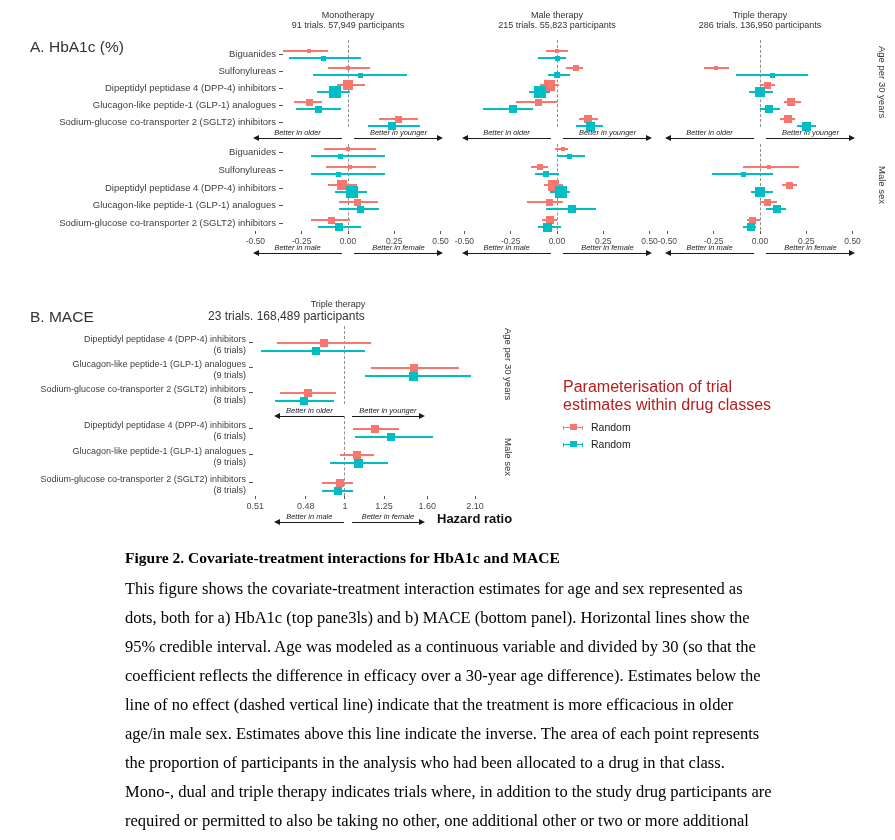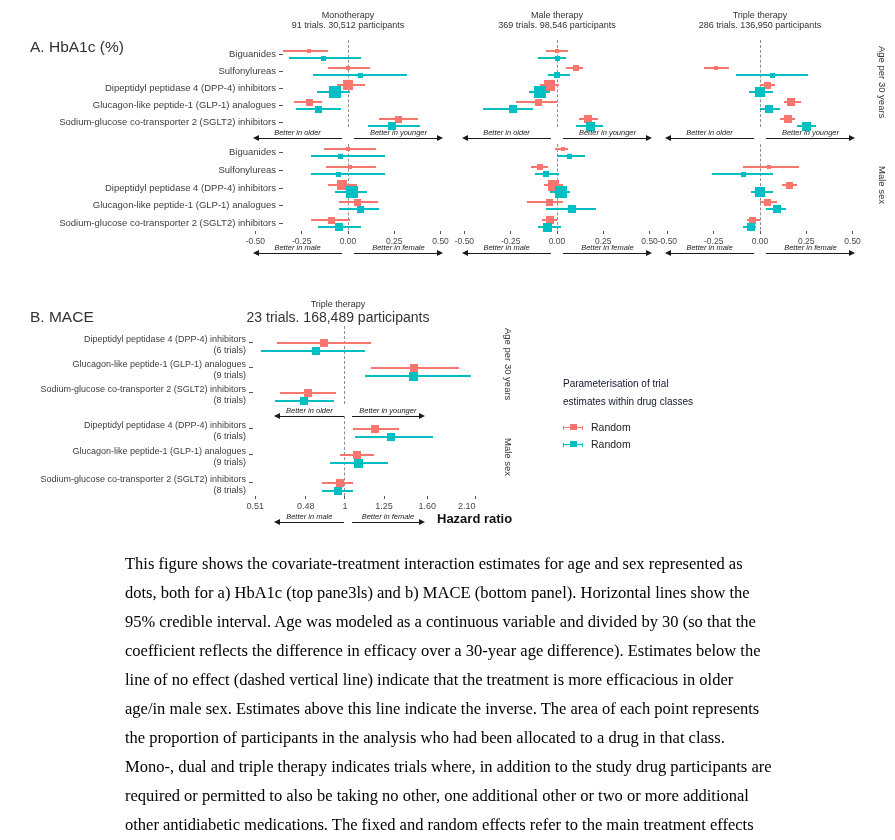--- a/index.html
+++ b/index.html
@@ -1,39 +1,40 @@
 <!DOCTYPE html>
 <html><head>
 <meta charset="utf-8">
 <style>
   html,body{margin:0;padding:0;background:#fff;}
   .fig{position:relative;width:895px;height:840px;background:#fff;
        font-family:"Liberation Sans",sans-serif;overflow:hidden;}
   .fig div{position:absolute;box-sizing:border-box;}
   .sec-title{font-size:15.5px;color:#333;}
   .legend-box{font-family:"Liberation Sans",sans-serif;}
-  .legend-title-line{font-size:10px;color:#0f172a;}
+  .legend-title-line{font-size:16px;color:#b91c1c;}
   .caption{left:125px;top:549px;width:650px;}
   .caption .flow{position:relative;left:0;top:0;}
   .cap-title{font-family:"Liberation Serif",serif;font-weight:bold;font-size:15.5px;color:#000;margin-bottom:7px;}
   .cap-body{font-family:"Liberation Serif",serif;font-size:16.5px;line-height:29px;color:#000;}
 </style>
 </head>
 <body>
 
 <div class="fig" id="fig">
   <div class="sec-title" style="left:30px;top:38px;">A. HbA1c (%)</div>
   <div class="sec-title" style="left:30px;top:308px;">B. MACE</div>
 
   <div class="legend-box" style="left:563px;top:378px;width:280px;height:90px;">
     <div class="legend-title-line" style="left:0px;top:0px;">Parameterisation of trial</div>
     <div class="legend-title-line" style="left:0px;top:18px;">estimates within drug classes</div>
   </div>
 
   <div class="caption">
+    <div class="flow cap-title">Figure 2. Covariate-treatment interactions for HbA1c and MACE</div>
     <div class="flow cap-body">This figure shows the covariate-treatment interaction estimates for age and sex represented as dots, both for a) HbA1c (top pane3ls) and b) MACE (bottom panel). Horizontal lines show the 95% credible interval. Age was modeled as a continuous variable and divided by 30 (so that the coefficient reflects the difference in efficacy over a 30-year age difference). Estimates below the line of no effect (dashed vertical line) indicate that the treatment is more efficacious in older age/in male sex. Estimates above this line indicate the inverse. The area of each point represents the proportion of participants in the analysis who had been allocated to a drug in that class. Mono-, dual and triple therapy indicates trials where, in addition to the study drug participants are required or permitted to also be taking no other, one additional other or two or more additional other antidiabetic medications. The fixed and random effects refer to the main treatment effects (eg canagliflozin 300 mg).</div>
   </div>
 <div style="left: 0px; width: 276px; top: 48px; text-align: right; font-size: 9.5px; color: rgb(61, 61, 61);">Biguanides</div>
     <div style="left: 279px; top: 53.5px; width: 4px; height: 1px; background: rgb(85, 85, 85);"></div>
     <div style="left: 0px; width: 276px; top: 65px; text-align: right; font-size: 9.5px; color: rgb(61, 61, 61);">Sulfonylureas</div>
     <div style="left: 279px; top: 70.5px; width: 4px; height: 1px; background: rgb(85, 85, 85);"></div>
     <div style="left: 0px; width: 276px; top: 82px; text-align: right; font-size: 9.5px; color: rgb(61, 61, 61);">Dipeptidyl peptidase 4 (DPP-4) inhibitors</div>
     <div style="left: 279px; top: 87.5px; width: 4px; height: 1px; background: rgb(85, 85, 85);"></div>
     <div style="left: 0px; width: 276px; top: 99px; text-align: right; font-size: 9.5px; color: rgb(61, 61, 61);">Glucagon-like peptide-1 (GLP-1) analogues</div>
     <div style="left: 279px; top: 104.5px; width: 4px; height: 1px; background: rgb(85, 85, 85);"></div>
@@ -43,21 +44,21 @@
     <div style="left: 279px; top: 151.5px; width: 4px; height: 1px; background: rgb(85, 85, 85);"></div>
     <div style="left: 0px; width: 276px; top: 164px; text-align: right; font-size: 9.5px; color: rgb(61, 61, 61);">Sulfonylureas</div>
     <div style="left: 279px; top: 169.5px; width: 4px; height: 1px; background: rgb(85, 85, 85);"></div>
     <div style="left: 0px; width: 276px; top: 182px; text-align: right; font-size: 9.5px; color: rgb(61, 61, 61);">Dipeptidyl peptidase 4 (DPP-4) inhibitors</div>
     <div style="left: 279px; top: 187.5px; width: 4px; height: 1px; background: rgb(85, 85, 85);"></div>
     <div style="left: 0px; width: 276px; top: 199px; text-align: right; font-size: 9.5px; color: rgb(61, 61, 61);">Glucagon-like peptide-1 (GLP-1) analogues</div>
     <div style="left: 279px; top: 204.5px; width: 4px; height: 1px; background: rgb(85, 85, 85);"></div>
     <div style="left: 0px; width: 276px; top: 217px; text-align: right; font-size: 9.5px; color: rgb(61, 61, 61);">Sodium-glucose co-transporter 2 (SGLT2) inhibitors</div>
     <div style="left: 279px; top: 222.5px; width: 4px; height: 1px; background: rgb(85, 85, 85);"></div>
     <div style="left: 228px; width: 240px; top: 10px; text-align: center; font-size: 9px; color: rgb(51, 51, 51);">Monotherapy</div>
-    <div style="left: 218px; width: 260px; top: 20px; text-align: center; font-size: 9px; color: rgb(51, 51, 51);">91 trials. 30,512 participants</div>
+    <div style="left: 218px; width: 260px; top: 20px; text-align: center; font-size: 9px; color: rgb(51, 51, 51);">91 trials. 57,949 participants</div>
     <div style="left: 347.5px; top: 40px; height: 87px; width: 0px; border-left: 1px dashed rgb(143, 143, 143);"></div>
     <div style="left: 347.5px; top: 144px; height: 86px; width: 0px; border-left: 1px dashed rgb(143, 143, 143);"></div>
     <div style="left: 283.185px; top: 50.3px; width: 44.4444px; height: 1.3px; background: rgb(248, 118, 109);"></div>
     <div style="left: 307.111px; top: 49px; width: 4px; height: 4px; background: rgb(248, 118, 109);"></div>
     <div style="left: 288.741px; top: 57.3px; width: 72.2222px; height: 1.3px; background: rgb(0, 191, 196);"></div>
     <div style="left: 321.426px; top: 55.5px; width: 5px; height: 5px; background: rgb(0, 191, 196);"></div>
     <div style="left: 327.63px; top: 67.3px; width: 42.5926px; height: 1.3px; background: rgb(248, 118, 109);"></div>
     <div style="left: 346px; top: 66px; width: 4px; height: 4px; background: rgb(248, 118, 109);"></div>
     <div style="left: 312.815px; top: 74.3px; width: 94.4444px; height: 1.3px; background: rgb(0, 191, 196);"></div>
     <div style="left: 358.463px; top: 72.5px; width: 5px; height: 5px; background: rgb(0, 191, 196);"></div>
@@ -109,21 +110,21 @@
     <div style="left: 238.407px; width: 34px; top: 236px; text-align: center; font-size: 8.5px; color: rgb(74, 74, 74);">-0.50</div>
     <div style="left: 301.204px; top: 231px; width: 1px; height: 3px; background: rgb(85, 85, 85);"></div>
     <div style="left: 284.704px; width: 34px; top: 236px; text-align: center; font-size: 8.5px; color: rgb(74, 74, 74);">-0.25</div>
     <div style="left: 347.5px; top: 231px; width: 1px; height: 3px; background: rgb(85, 85, 85);"></div>
     <div style="left: 331px; width: 34px; top: 236px; text-align: center; font-size: 8.5px; color: rgb(74, 74, 74);">0.00</div>
     <div style="left: 393.796px; top: 231px; width: 1px; height: 3px; background: rgb(85, 85, 85);"></div>
     <div style="left: 377.296px; width: 34px; top: 236px; text-align: center; font-size: 8.5px; color: rgb(74, 74, 74);">0.25</div>
     <div style="left: 440.093px; top: 231px; width: 1px; height: 3px; background: rgb(85, 85, 85);"></div>
     <div style="left: 423.593px; width: 34px; top: 236px; text-align: center; font-size: 8.5px; color: rgb(74, 74, 74);">0.50</div>
     <div style="left: 437px; width: 240px; top: 10px; text-align: center; font-size: 9px; color: rgb(51, 51, 51);">Male therapy</div>
-    <div style="left: 427px; width: 260px; top: 20px; text-align: center; font-size: 9px; color: rgb(51, 51, 51);">369 trials. 98,546 participants</div>
+    <div style="left: 427px; width: 260px; top: 20px; text-align: center; font-size: 9px; color: rgb(51, 51, 51);">215 trials. 55,823 participants</div>
     <div style="left: 556.5px; top: 40px; height: 87px; width: 0px; border-left: 1px dashed rgb(143, 143, 143);"></div>
     <div style="left: 556.5px; top: 144px; height: 86px; width: 0px; border-left: 1px dashed rgb(143, 143, 143);"></div>
     <div style="left: 545.889px; top: 50.3px; width: 22.2222px; height: 1.3px; background: rgb(248, 118, 109);"></div>
     <div style="left: 555px; top: 49px; width: 4px; height: 4px; background: rgb(248, 118, 109);"></div>
     <div style="left: 538.481px; top: 57.3px; width: 27.7778px; height: 1.3px; background: rgb(0, 191, 196);"></div>
     <div style="left: 554.5px; top: 55.5px; width: 5px; height: 5px; background: rgb(0, 191, 196);"></div>
     <div style="left: 566.259px; top: 67.3px; width: 16.6667px; height: 1.3px; background: rgb(248, 118, 109);"></div>
     <div style="left: 572.519px; top: 65px; width: 6px; height: 6px; background: rgb(248, 118, 109);"></div>
     <div style="left: 547.741px; top: 74.3px; width: 22.2222px; height: 1.3px; background: rgb(0, 191, 196);"></div>
     <div style="left: 554px; top: 72px; width: 6px; height: 6px; background: rgb(0, 191, 196);"></div>
@@ -235,21 +236,21 @@
     <div style="left: 696.704px; width: 34px; top: 236px; text-align: center; font-size: 8.5px; color: rgb(74, 74, 74);">-0.25</div>
     <div style="left: 759.5px; top: 231px; width: 1px; height: 3px; background: rgb(85, 85, 85);"></div>
     <div style="left: 743px; width: 34px; top: 236px; text-align: center; font-size: 8.5px; color: rgb(74, 74, 74);">0.00</div>
     <div style="left: 805.796px; top: 231px; width: 1px; height: 3px; background: rgb(85, 85, 85);"></div>
     <div style="left: 789.296px; width: 34px; top: 236px; text-align: center; font-size: 8.5px; color: rgb(74, 74, 74);">0.25</div>
     <div style="left: 852.093px; top: 231px; width: 1px; height: 3px; background: rgb(85, 85, 85);"></div>
     <div style="left: 835.593px; width: 34px; top: 236px; text-align: center; font-size: 8.5px; color: rgb(74, 74, 74);">0.50</div>
     <div style="left: 874px; top: 46px; width: 14px; font-size: 9.5px; color: rgb(51, 51, 51); writing-mode: vertical-rl;">Age per 30 years</div>
     <div style="left: 874px; top: 166px; width: 14px; font-size: 9.5px; color: rgb(51, 51, 51); writing-mode: vertical-rl;">Male sex</div>
     <div style="left: 218px; width: 240px; top: 299px; text-align: center; font-size: 9px; color: rgb(51, 51, 51);">Triple therapy</div>
-    <div style="left: 208px; width: 260px; top: 309px; text-align: center; font-size: 14px; color: rgb(51, 51, 51);">23 trials. 168,489 participants</div>
+    <div style="left: 208px; width: 260px; top: 309px; text-align: left; font-size: 12px; color: rgb(51, 51, 51);">23 trials. 168,489 participants</div>
     <div style="left: 0px; width: 246px; top: 334px; text-align: right; font-size: 9px; color: rgb(61, 61, 61);">Dipeptidyl peptidase 4 (DPP-4) inhibitors</div>
     <div style="left: 0px; width: 246px; top: 345px; text-align: right; font-size: 9px; color: rgb(61, 61, 61);">(6 trials)</div>
     <div style="left: 249px; top: 342px; width: 4px; height: 1px; background: rgb(85, 85, 85);"></div>
     <div style="left: 0px; width: 246px; top: 359px; text-align: right; font-size: 9px; color: rgb(61, 61, 61);">Glucagon-like peptide-1 (GLP-1) analogues</div>
     <div style="left: 0px; width: 246px; top: 370px; text-align: right; font-size: 9px; color: rgb(61, 61, 61);">(9 trials)</div>
     <div style="left: 249px; top: 367px; width: 4px; height: 1px; background: rgb(85, 85, 85);"></div>
     <div style="left: 0px; width: 246px; top: 384px; text-align: right; font-size: 9px; color: rgb(61, 61, 61);">Sodium-glucose co-transporter 2 (SGLT2) inhibitors</div>
     <div style="left: 0px; width: 246px; top: 395px; text-align: right; font-size: 9px; color: rgb(61, 61, 61);">(8 trials)</div>
     <div style="left: 249px; top: 392px; width: 4px; height: 1px; background: rgb(85, 85, 85);"></div>
     <div style="left: 0px; width: 246px; top: 420px; text-align: right; font-size: 9px; color: rgb(61, 61, 61);">Dipeptidyl peptidase 4 (DPP-4) inhibitors</div>
@@ -303,21 +304,21 @@
     <div style="left: 238.269px; width: 34px; top: 501px; text-align: center; font-size: 9px; color: rgb(74, 74, 74);">0.51</div>
     <div style="left: 305.253px; top: 496px; width: 1px; height: 3px; background: rgb(85, 85, 85);"></div>
     <div style="left: 288.753px; width: 34px; top: 501px; text-align: center; font-size: 9px; color: rgb(74, 74, 74);">0.48</div>
     <div style="left: 344.412px; top: 496px; width: 1px; height: 3px; background: rgb(85, 85, 85);"></div>
     <div style="left: 327.912px; width: 34px; top: 501px; text-align: center; font-size: 9px; color: rgb(74, 74, 74);">1</div>
     <div style="left: 383.57px; top: 496px; width: 1px; height: 3px; background: rgb(85, 85, 85);"></div>
     <div style="left: 367.07px; width: 34px; top: 501px; text-align: center; font-size: 9px; color: rgb(74, 74, 74);">1.25</div>
     <div style="left: 426.89px; top: 496px; width: 1px; height: 3px; background: rgb(85, 85, 85);"></div>
     <div style="left: 410.39px; width: 34px; top: 501px; text-align: center; font-size: 9px; color: rgb(74, 74, 74);">1.60</div>
     <div style="left: 474.611px; top: 496px; width: 1px; height: 3px; background: rgb(85, 85, 85);"></div>
-    <div style="left: 458.111px; width: 34px; top: 501px; font-size: 9px; color: rgb(74, 74, 74);">2.10</div>
+    <div style="left: 458.111px; width: 34px; top: 501px; text-align: center; font-size: 9px; color: rgb(74, 74, 74);">2.10</div>
     <div style="left: 437px; top: 511px; font-size: 13px; font-weight: bold; color: rgb(17, 17, 17);">Hazard ratio</div>
     <div style="left: 500px; top: 328px; width: 14px; font-size: 9.5px; color: rgb(51, 51, 51); writing-mode: vertical-rl;">Age per 30 years</div>
     <div style="left: 500px; top: 438px; width: 14px; font-size: 9.5px; color: rgb(51, 51, 51); writing-mode: vertical-rl;">Male sex</div>
     <div style="left: 563px; top: 426.5px; width: 20px; height: 1.5px; background: rgb(248, 118, 109);"></div>
     <div style="left: 563px; top: 425.5px; width: 1px; height: 4px; background: rgb(248, 118, 109);"></div>
     <div style="left: 582px; top: 425.5px; width: 1px; height: 4px; background: rgb(248, 118, 109);"></div>
     <div style="left: 570px; top: 423.8px; width: 6.5px; height: 6.5px; background: rgb(248, 118, 109);"></div>
     <div style="left: 591px; top: 421px; font-size: 10.5px; color: rgb(34, 34, 34);">Random</div>
     <div style="left: 563px; top: 443.5px; width: 20px; height: 1.5px; background: rgb(0, 191, 196);"></div>
     <div style="left: 563px; top: 442.5px; width: 1px; height: 4px; background: rgb(0, 191, 196);"></div>

